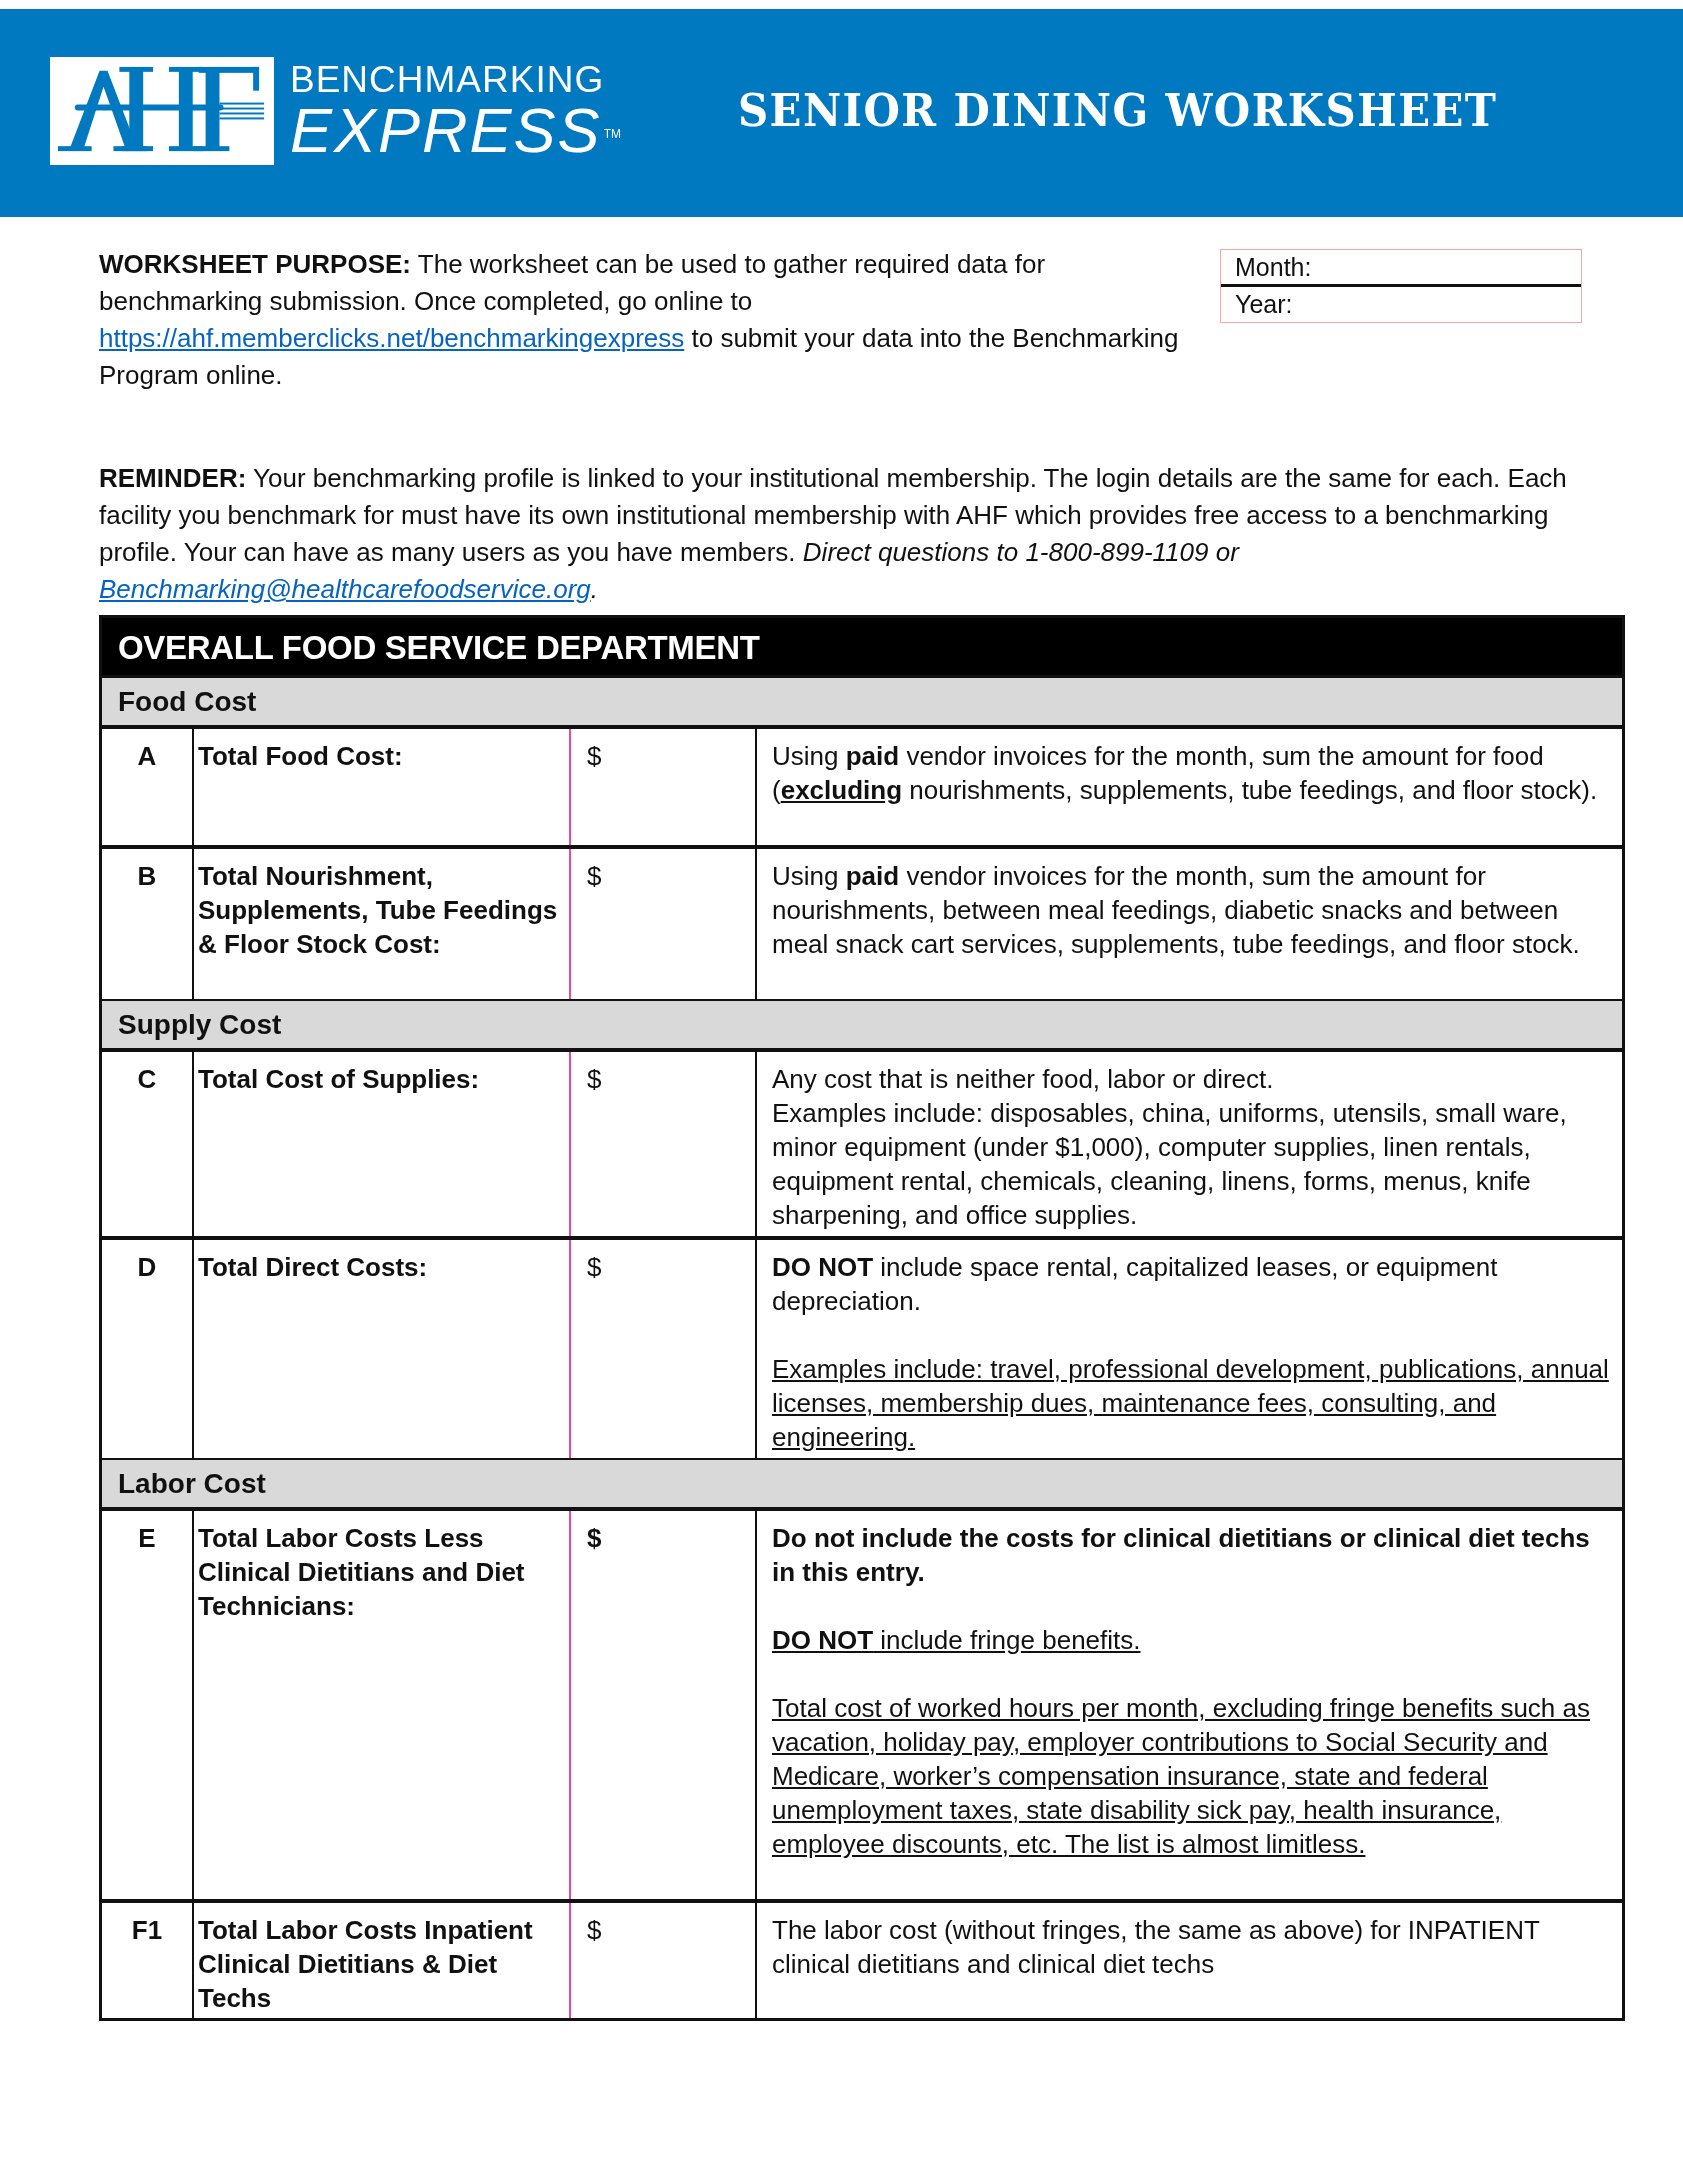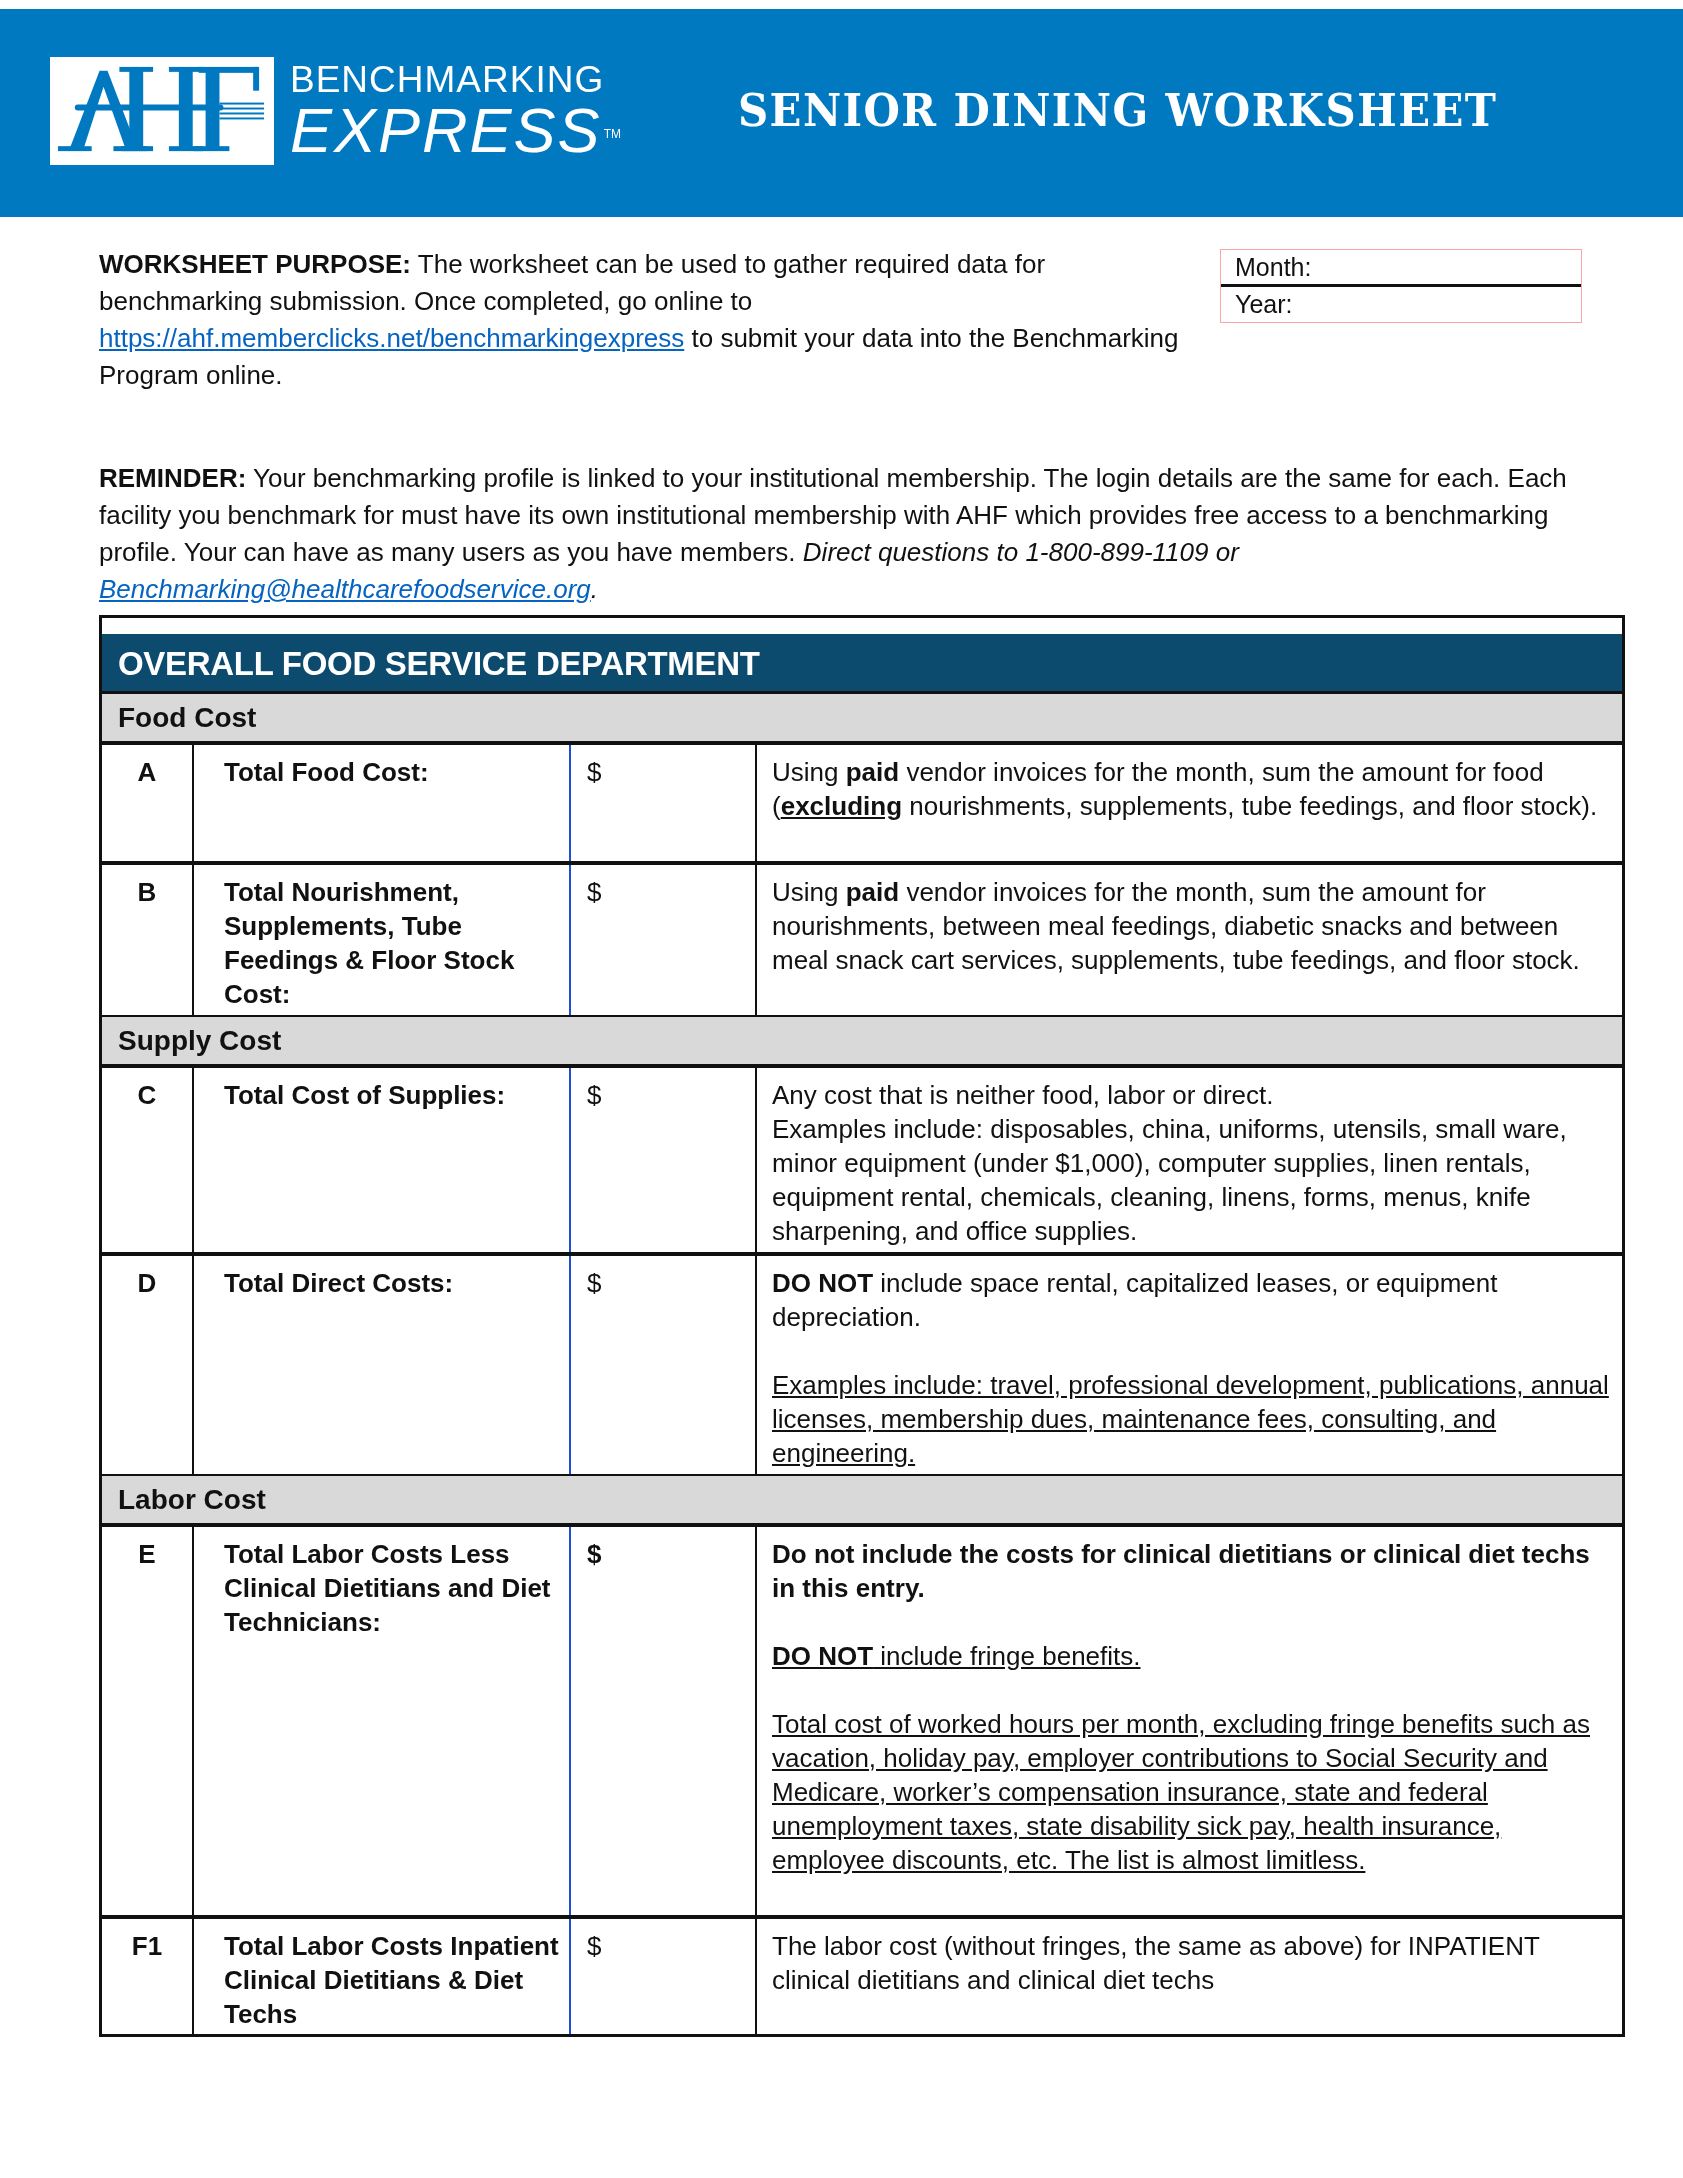--- a/index.html
+++ b/index.html
@@ -22,27 +22,27 @@
   b.lead { font-weight: bold; }
   a.link { color: #0563c1; text-decoration: underline; }
   .ital { font-style: italic; }
 
   .date-box { position: absolute; left: 1220px; top: 249px; width: 362px; height: 74px; border: 1px solid #fca5a5; }
   .date-row { height: 34px; font-size: 25px; line-height: 34px; padding-left: 14px; }
   .date-row + .date-row { border-top: 3px solid #111; }
 
   
   .tbl { position: absolute; left: 99px; top: 615px; width: 1526px; border: 3px solid #111; }
-  .tbl-head { height: 60px; background: #0c4a6e; color: #ffffff; font-weight: bold; font-size: 33px; line-height: 60px; padding-left: 16px; border-bottom: 3px solid #111; letter-spacing: -0.3px; margin-top: 16px; }
+  .tbl-head { height: 60px; background: #000000; color: #ffffff; font-weight: bold; font-size: 33px; line-height: 60px; padding-left: 16px; border-bottom: 3px solid #111; letter-spacing: -0.3px; }
   .section { background: #d9d9d9; font-weight: bold; font-size: 28px; padding-left: 16px; border-bottom: 4px solid #111; display: flex; align-items: center; }
   .row { display: flex; border-bottom: 4px solid #111; }
   .row.last { border-bottom: none; }
   .cell { padding-top: 10px; font-size: 26px; line-height: 34px; }
   .c-letter { width: 92px; border-right: 2px solid #111; text-align: center; font-weight: bold; }
-  .c-label { width: 377px; border-right: 2px solid #1d4ed8; font-weight: bold; padding-left: 30px; padding-right: 8px; }
+  .c-label { width: 377px; border-right: 2px solid #ec4899; font-weight: bold; padding-left: 4px; padding-right: 8px; }
   .c-dollar { width: 186px; border-right: 2px solid #111; padding-left: 16px; }
   .c-desc { flex: 1; padding-left: 15px; padding-right: 10px; border-radius: 20px; }
   .c-desc p + p { margin-top: 34px; text-decoration: underline; }
   .dollar-bold { font-weight: bold; }
   .u-bold { font-weight: bold; text-decoration: underline; }
 </style>
 </head>
 <body>
 
 <div class="header">

